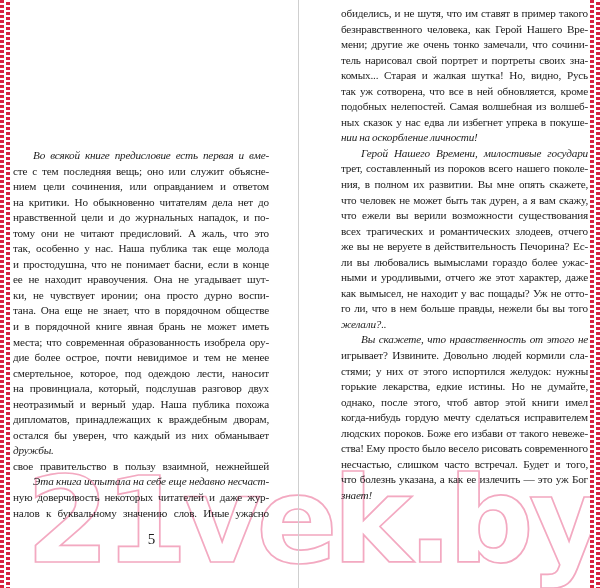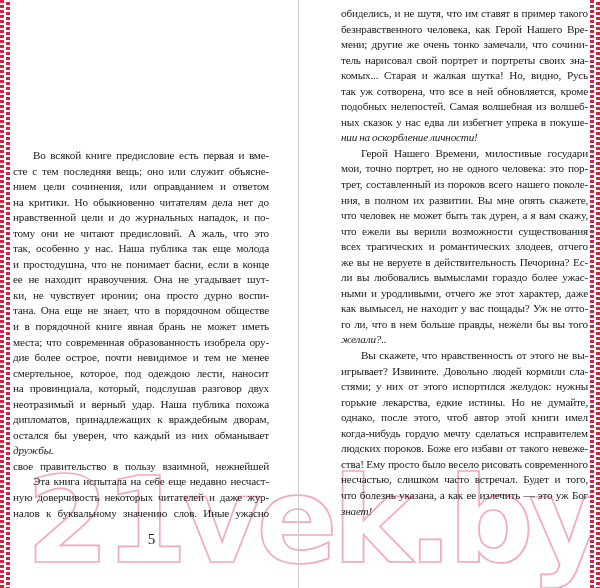--- a/index.html
+++ b/index.html
@@ -28,21 +28,21 @@
     position:absolute;z-index:2;color:var(--ink);
     font-size:11.2px;letter-spacing:-0.2px;word-spacing:-0.5px;
   }
   .textcol.left{left:13px;top:148px;width:256px;}
   .textcol.right{left:341px;top:6px;width:247px;}
   .line{
     height:15.55px;line-height:15.55px;overflow:hidden;
     text-align:justify;text-align-last:justify;
   }
   .line.end{text-align-last:left;font-style:italic;}
-  .line.ind{text-indent:20px;}
+  .line.ind{text-indent:20px;font-style:italic;}
   .pagenum{
     position:absolute;left:13px;top:530px;width:277px;z-index:2;
     text-align:center;font-size:15px;line-height:18px;color:var(--ink);
   }
 </style>
 </head>
 <body>
 
 <div id="screen">
 
@@ -83,21 +83,20 @@
       <div class="line">обиделись, и не шутя, что им ставят в пример такого</div>
       <div class="line">безнравственного человека, как Герой Нашего Вре-</div>
       <div class="line">мени; другие же очень тонко замечали, что сочини-</div>
       <div class="line">тель нарисовал свой портрет и портреты своих зна-</div>
       <div class="line">комых... Старая и жалкая шутка! Но, видно, Русь</div>
       <div class="line">так уж сотворена, что все в ней обновляется, кроме</div>
       <div class="line">подобных нелепостей. Самая волшебная из волшеб-</div>
       <div class="line">ных сказок у нас едва ли избегнет упрека в покуше-</div>
       <div class="line end">нии на оскорбление личности!</div>
       <div class="line ind">Герой Нашего Времени, милостивые государи</div>
-      <div class="line">мои, точно портрет, но не одного человека: это пор-</div>
       <div class="line">трет, составленный из пороков всего нашего поколе-</div>
       <div class="line">ния, в полном их развитии. Вы мне опять скажете,</div>
       <div class="line">что человек не может быть так дурен, а я вам скажу,</div>
       <div class="line">что ежели вы верили возможности существования</div>
       <div class="line">всех трагических и романтических злодеев, отчего</div>
       <div class="line">же вы не веруете в действительность Печорина? Ес-</div>
       <div class="line">ли вы любовались вымыслами гораздо более ужас-</div>
       <div class="line">ными и уродливыми, отчего же этот характер, даже</div>
       <div class="line">как вымысел, не находит у вас пощады? Уж не отто-</div>
       <div class="line">го ли, что в нем больше правды, нежели бы вы того</div>

